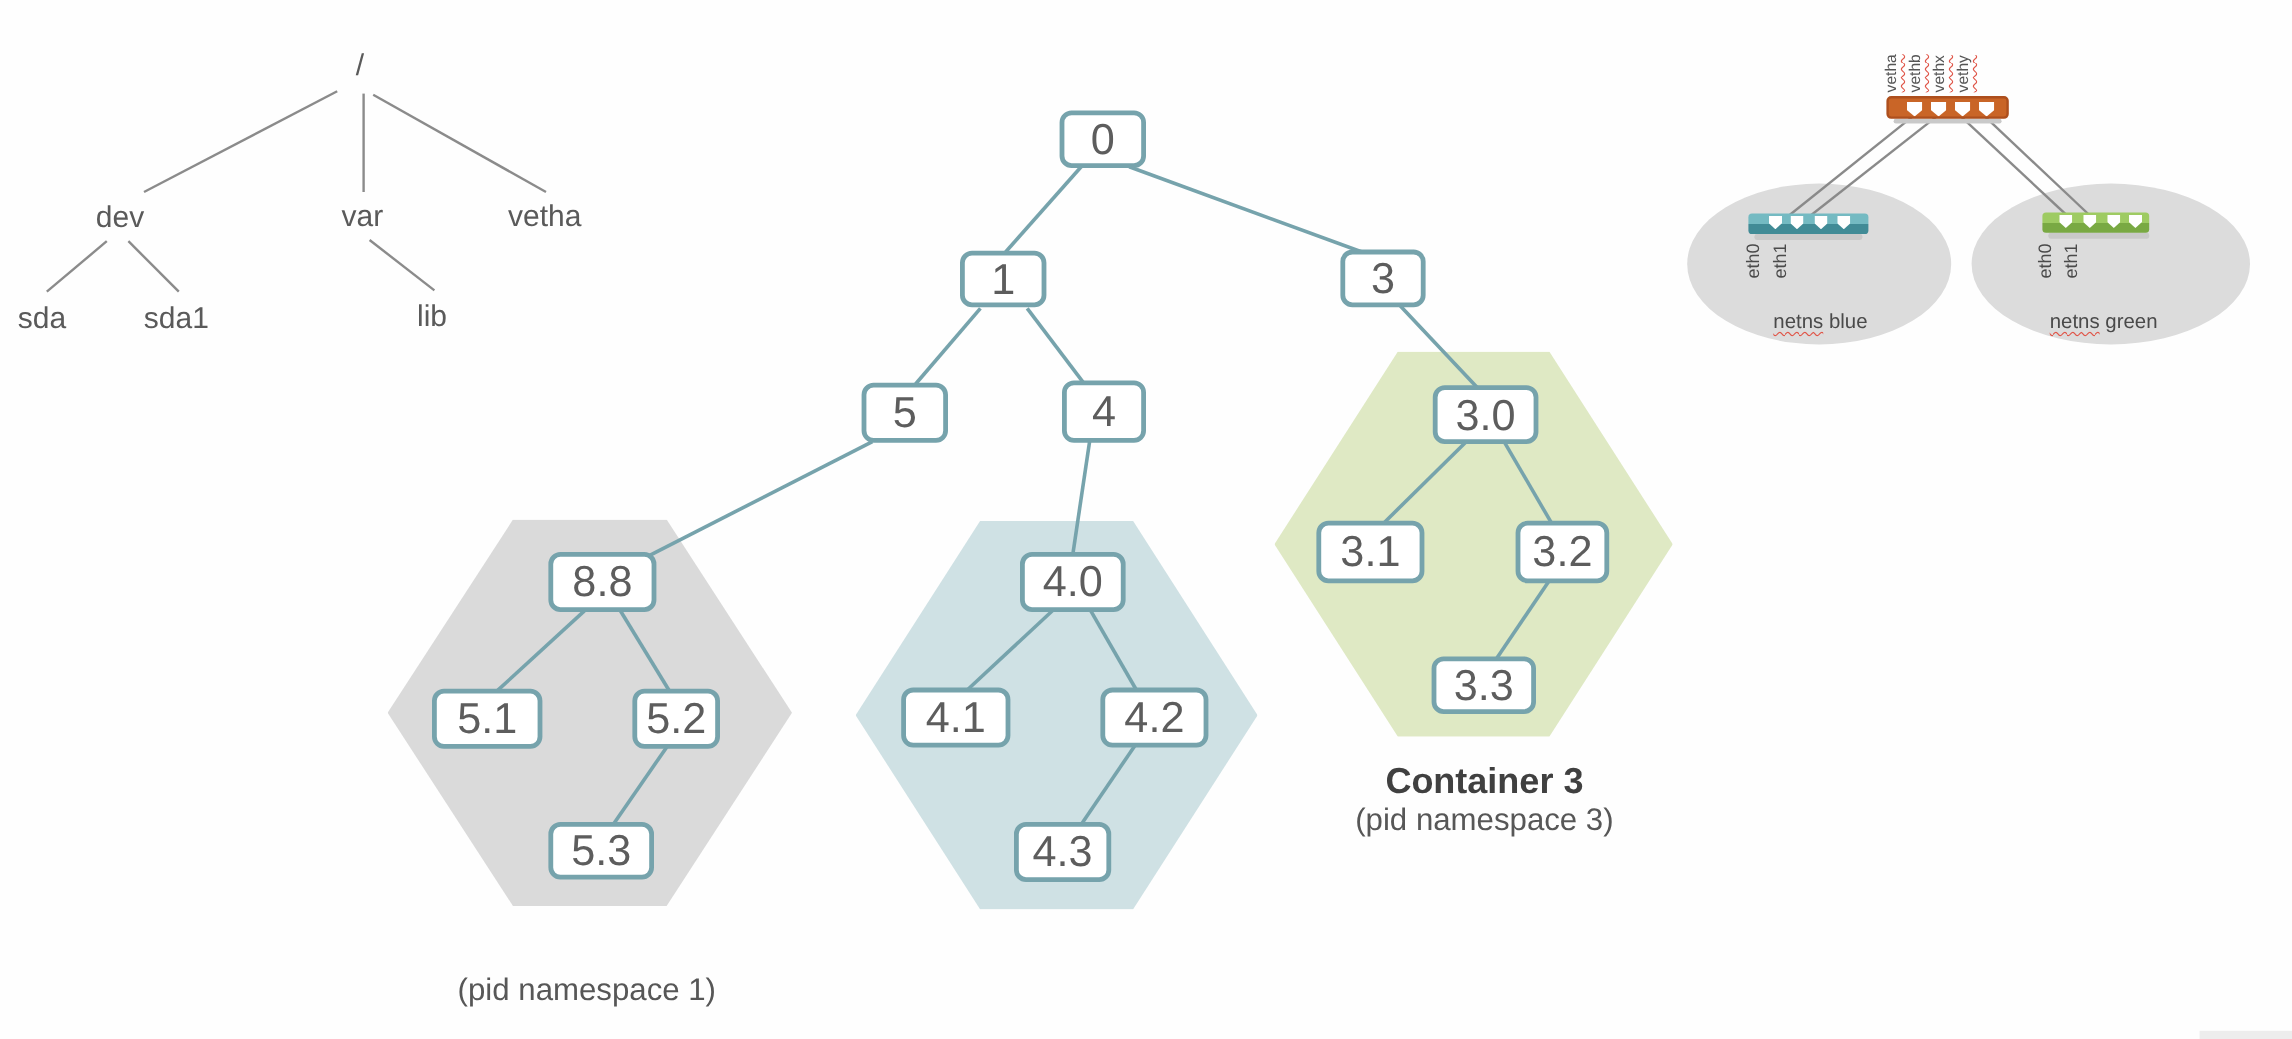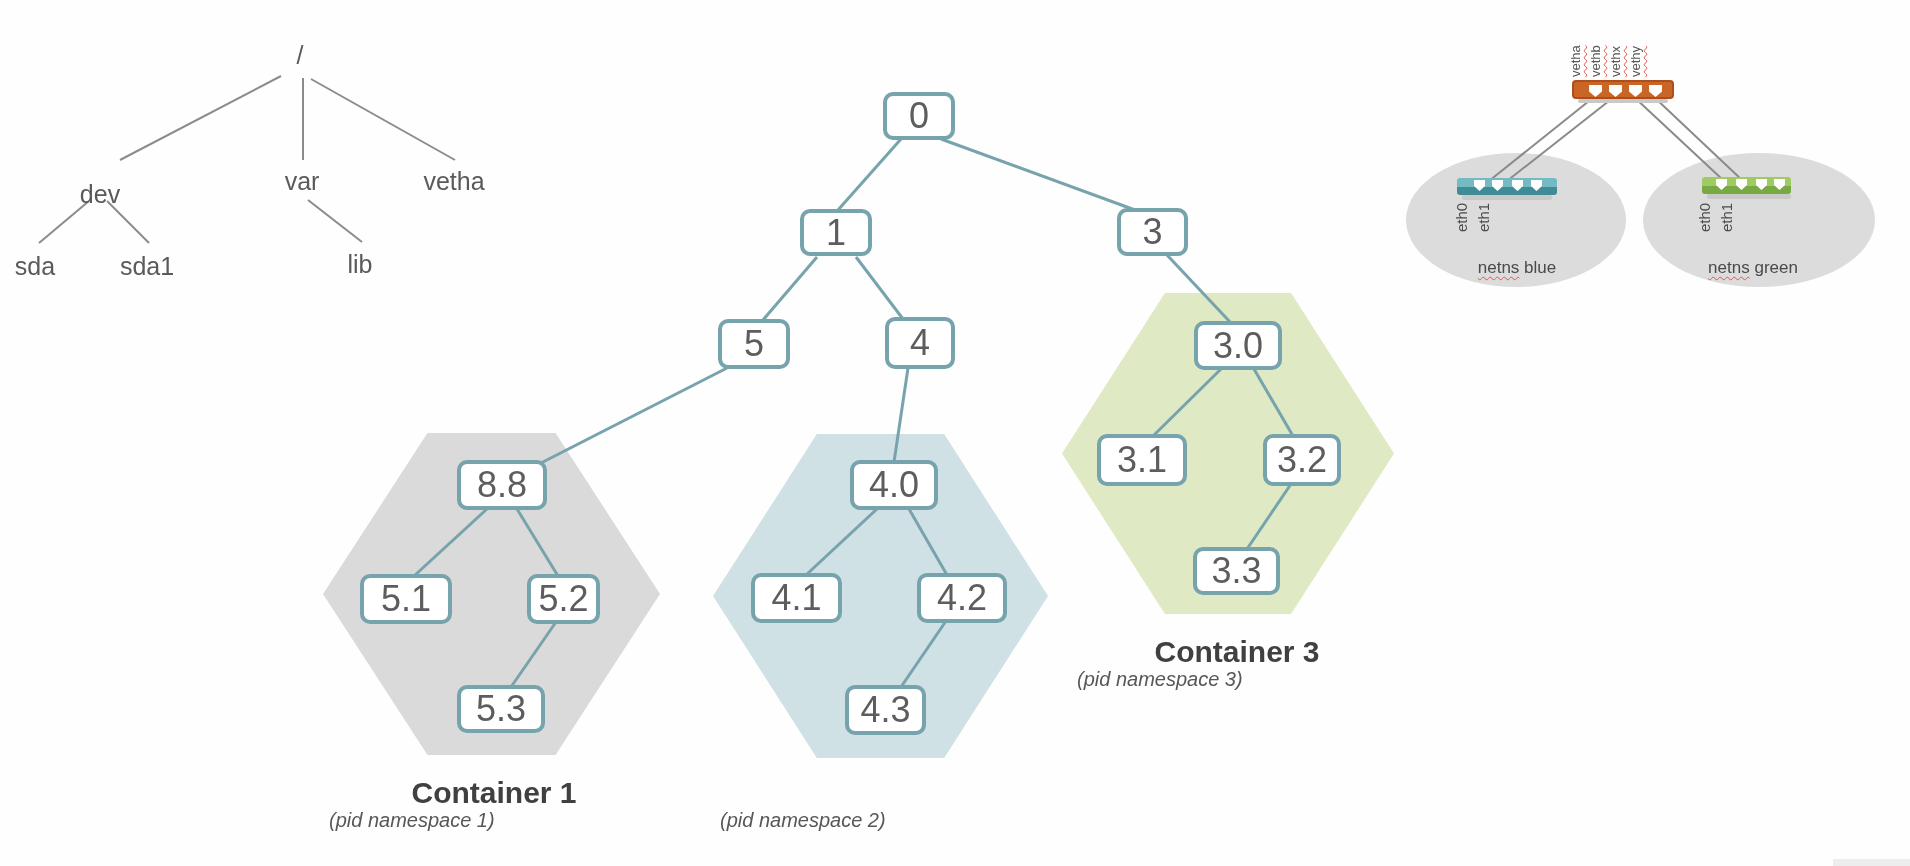--- a/index.html
+++ b/index.html
@@ -5,21 +5,21 @@
   html,body{margin:0;padding:0;background:#fff;}
   .canvas{position:relative;width:1910px;height:866px;background:#fefefe;overflow:hidden;
           font-family:"Liberation Sans",sans-serif;}
   .hex{position:absolute;clip-path:polygon(0% 50%,31% 0%,69% 0%,100% 50%,69% 100%,31% 100%);}
   .lines{position:absolute;left:0;top:0;}
   .pnode{position:absolute;background:#fff;border:4px solid #76a3ac;border-radius:10px;
          box-sizing:border-box;display:flex;align-items:center;justify-content:center;
          font-size:36px;color:#5d5d5d;}
   .fslabel{position:absolute;transform:translate(-50%,-50%);font-size:25px;color:#5a5a5a;white-space:nowrap;}
   .ctitle{position:absolute;width:320px;text-align:center;font-size:30px;font-weight:bold;color:#404040;}
-  .csub{position:absolute;width:320px;font-size:20px;color:#575757;font-style:italic;}
+  .csub{position:absolute;width:320px;text-align:center;font-size:26px;color:#575757;}
   .ellipse{position:absolute;border-radius:50%;background:#dcdcdc;}
   .bar{position:absolute;border-radius:3px;}
   .bar-orange{background:#c96527;border:2px solid #ad4f1d;box-sizing:border-box;border-radius:4px;}
   .bar-teal{background:linear-gradient(to bottom,#74bac2 0 50%,#418b96 50% 100%);}
   .bar-green{background:linear-gradient(to bottom,#9ecb62 0 50%,#79a943 50% 100%);}
   .port{position:absolute;background:#fff;clip-path:polygon(0 0,100% 0,100% 55%,50% 100%,0 55%);}
   .shadow{position:absolute;background:#c9c9c9;border-radius:2px;}
   .vlabel{position:absolute;transform-origin:left bottom;transform:rotate(-90deg);
           font-size:13px;height:16px;line-height:16px;color:#555;white-space:nowrap;}
   .ethlabel{position:absolute;transform-origin:left bottom;transform:rotate(-90deg);
@@ -73,21 +73,21 @@
 
     <g stroke="#8a8a8a" stroke-width="2">
       <line x1="1594" y1="97" x2="1489" y2="181"></line>
       <line x1="1614" y1="97" x2="1507" y2="181"></line>
       <line x1="1634" y1="97" x2="1723" y2="180"></line>
       <line x1="1654" y1="97" x2="1742" y2="180"></line>
     </g>
   </svg>
 
   <div class="fslabel" style="left:300px;top:55px">/</div>
-  <div class="fslabel" style="left:100px;top:194px">dev</div>
+  <div class="fslabel" style="left:100px;top:182px">dev</div>
   <div class="fslabel" style="left:302px;top:181px">var</div>
   <div class="fslabel" style="left:454px;top:181px">vetha</div>
   <div class="fslabel" style="left:35px;top:266px">sda</div>
   <div class="fslabel" style="left:147px;top:266px">sda1</div>
   <div class="fslabel" style="left:360px;top:264px">lib</div>
 
   <div class="pnode" style="left:883px;top:92px;width:72px;height:48px">0</div>
   <div class="pnode" style="left:800px;top:209px;width:72px;height:47px">1</div>
   <div class="pnode" style="left:1117px;top:208px;width:71px;height:48px">3</div>
   <div class="pnode" style="left:718px;top:319px;width:72px;height:50px">5</div>
@@ -98,23 +98,21 @@
   <div class="pnode" style="left:457px;top:685px;width:88px;height:48px">5.3</div>
   <div class="pnode" style="left:850px;top:460px;width:88px;height:50px">4.0</div>
   <div class="pnode" style="left:751px;top:573px;width:91px;height:50px">4.1</div>
   <div class="pnode" style="left:917px;top:573px;width:90px;height:50px">4.2</div>
   <div class="pnode" style="left:845px;top:685px;width:81px;height:50px">4.3</div>
   <div class="pnode" style="left:1194px;top:321px;width:88px;height:49px">3.0</div>
   <div class="pnode" style="left:1097px;top:434px;width:90px;height:52px">3.1</div>
   <div class="pnode" style="left:1263px;top:434px;width:78px;height:52px">3.2</div>
   <div class="pnode" style="left:1193px;top:547px;width:87px;height:48px">3.3</div>
 
-  <div class="ctitle" style="left:334px;top:776px">Container 1</div>
   <div class="csub" style="left:329px;top:809px">(pid namespace 1)</div>
-  <div class="csub" style="left:720px;top:809px">(pid namespace 2)</div>
   <div class="ctitle" style="left:1077px;top:635px">Container 3</div>
   <div class="csub" style="left:1077px;top:668px">(pid namespace 3)</div>
 
   <div class="shadow" style="left:1578px;top:99px;width:90px;height:4px"></div>
   <div class="bar bar-orange" style="left:1572px;top:80px;width:102px;height:19px">
     <div class="port" style="left:15px;top:3px;width:13px;height:12px"></div>
     <div class="port" style="left:35px;top:3px;width:13px;height:12px"></div>
     <div class="port" style="left:55px;top:3px;width:13px;height:12px"></div>
     <div class="port" style="left:75px;top:3px;width:13px;height:12px"></div>
   </div>

